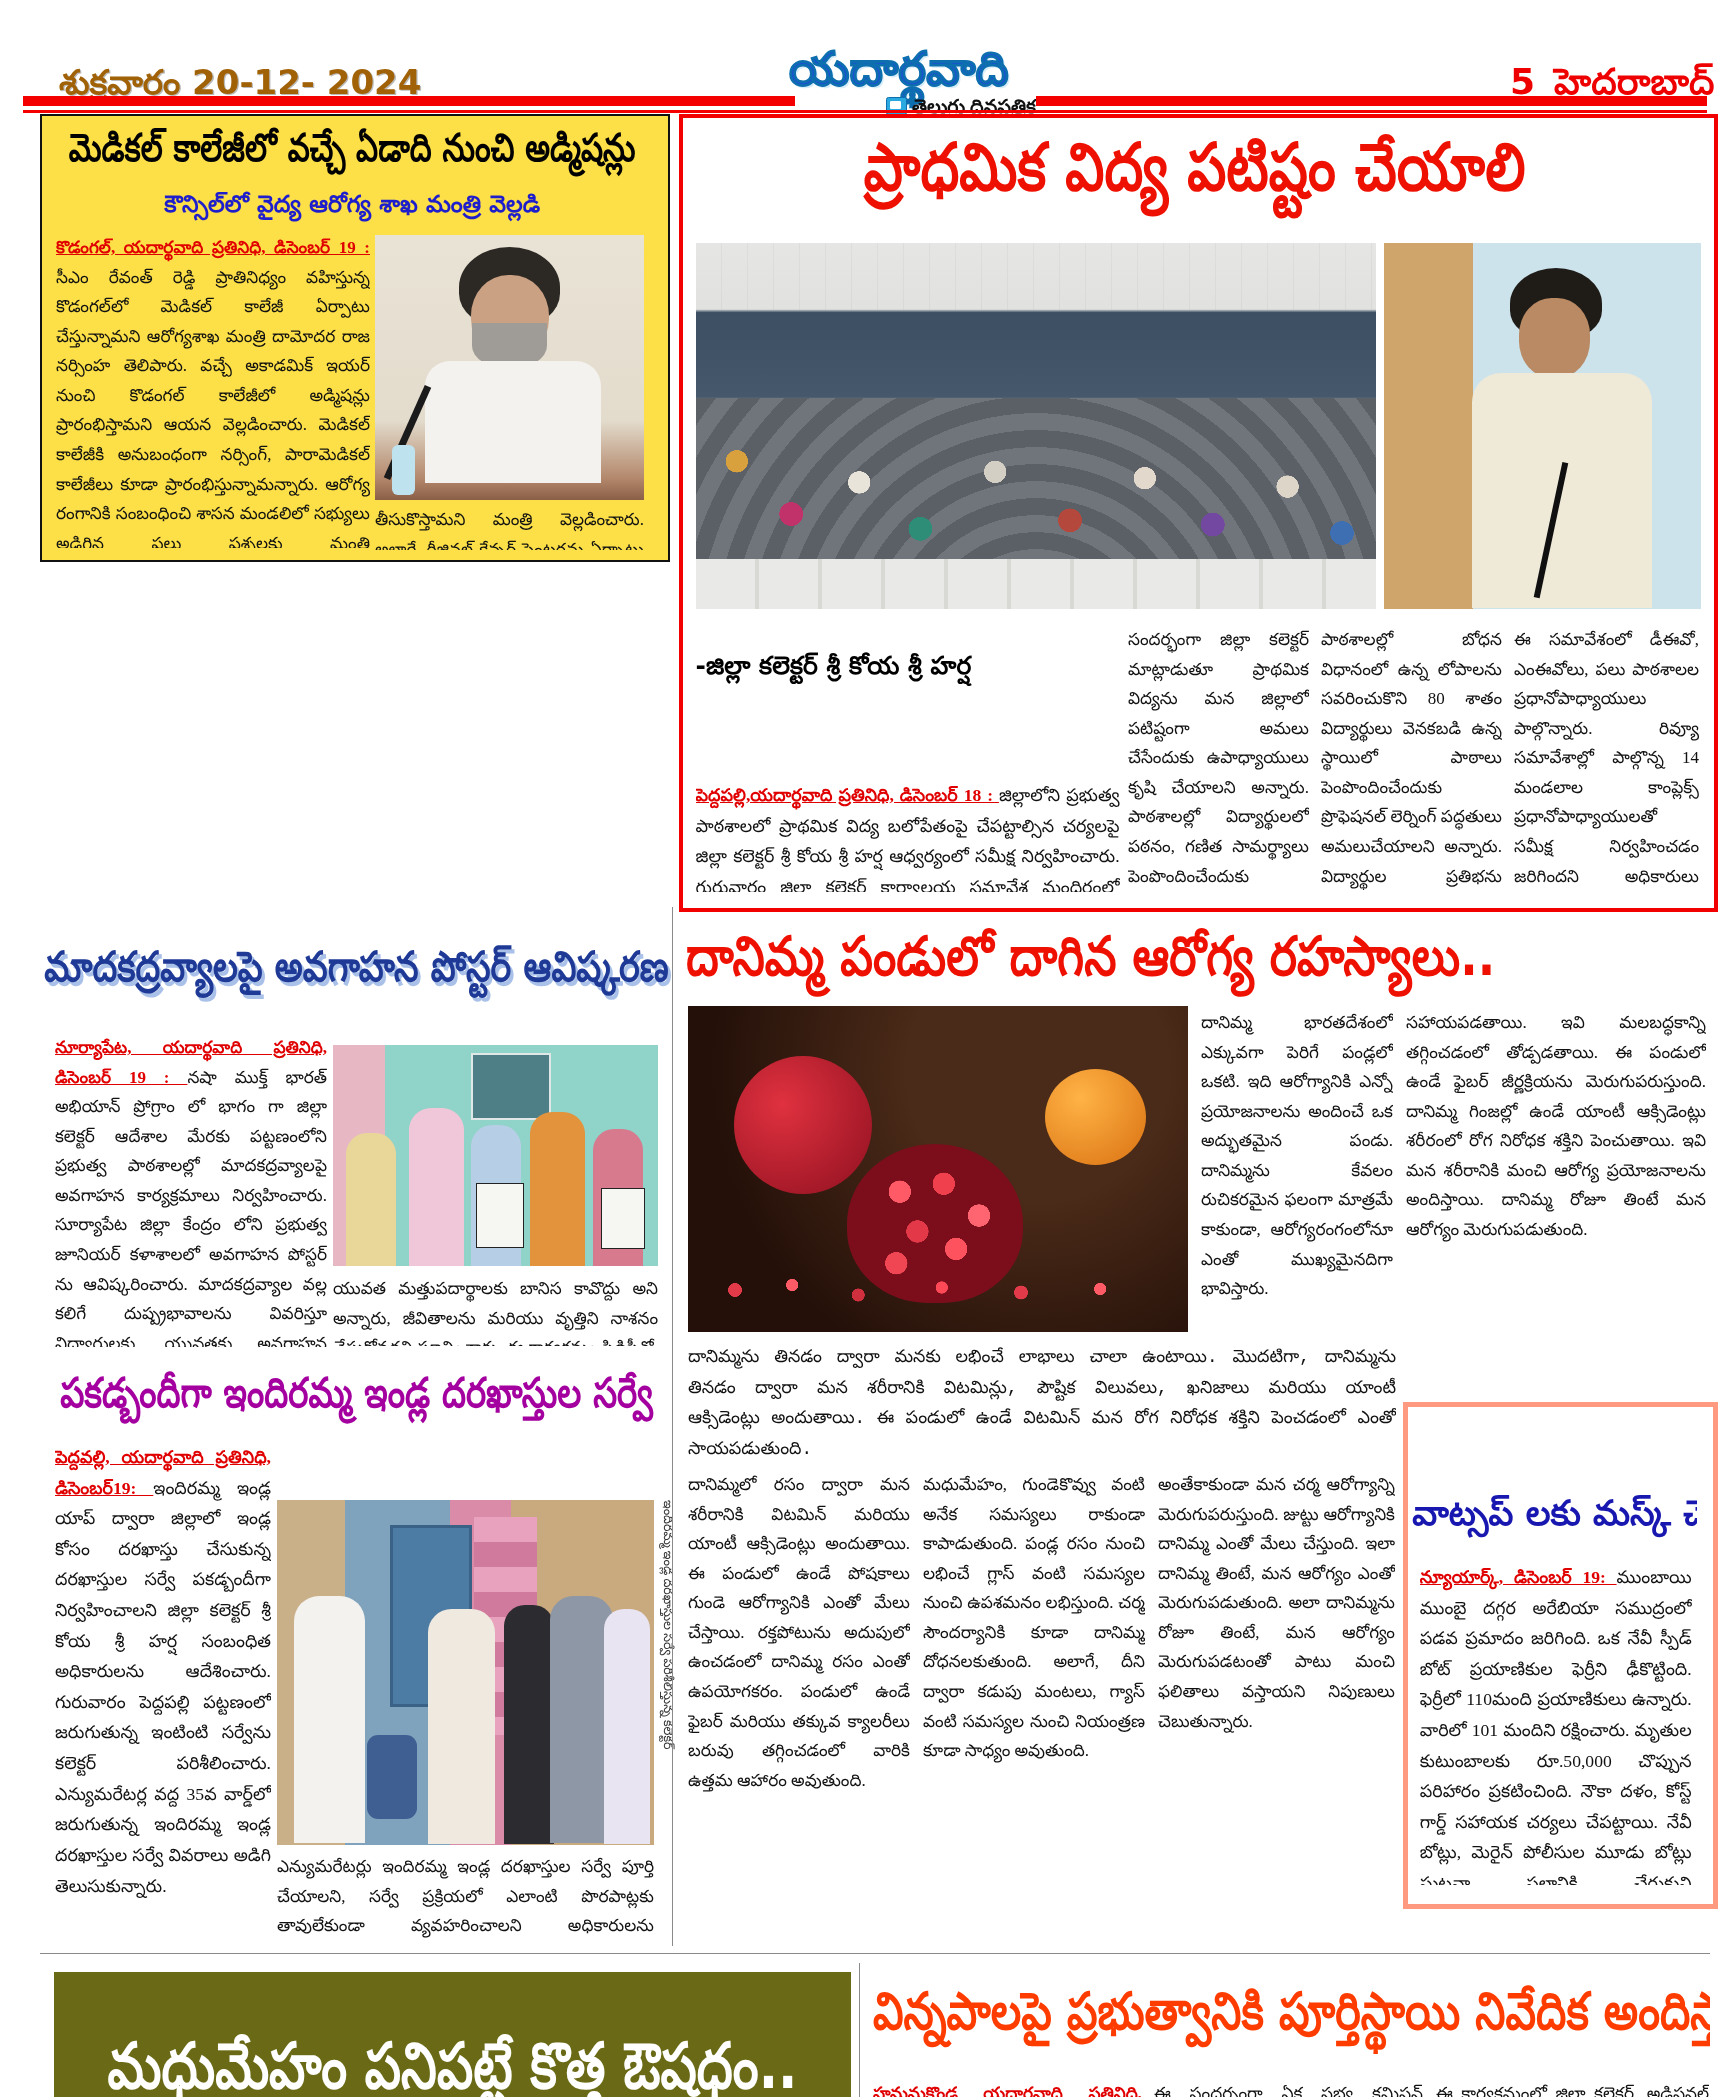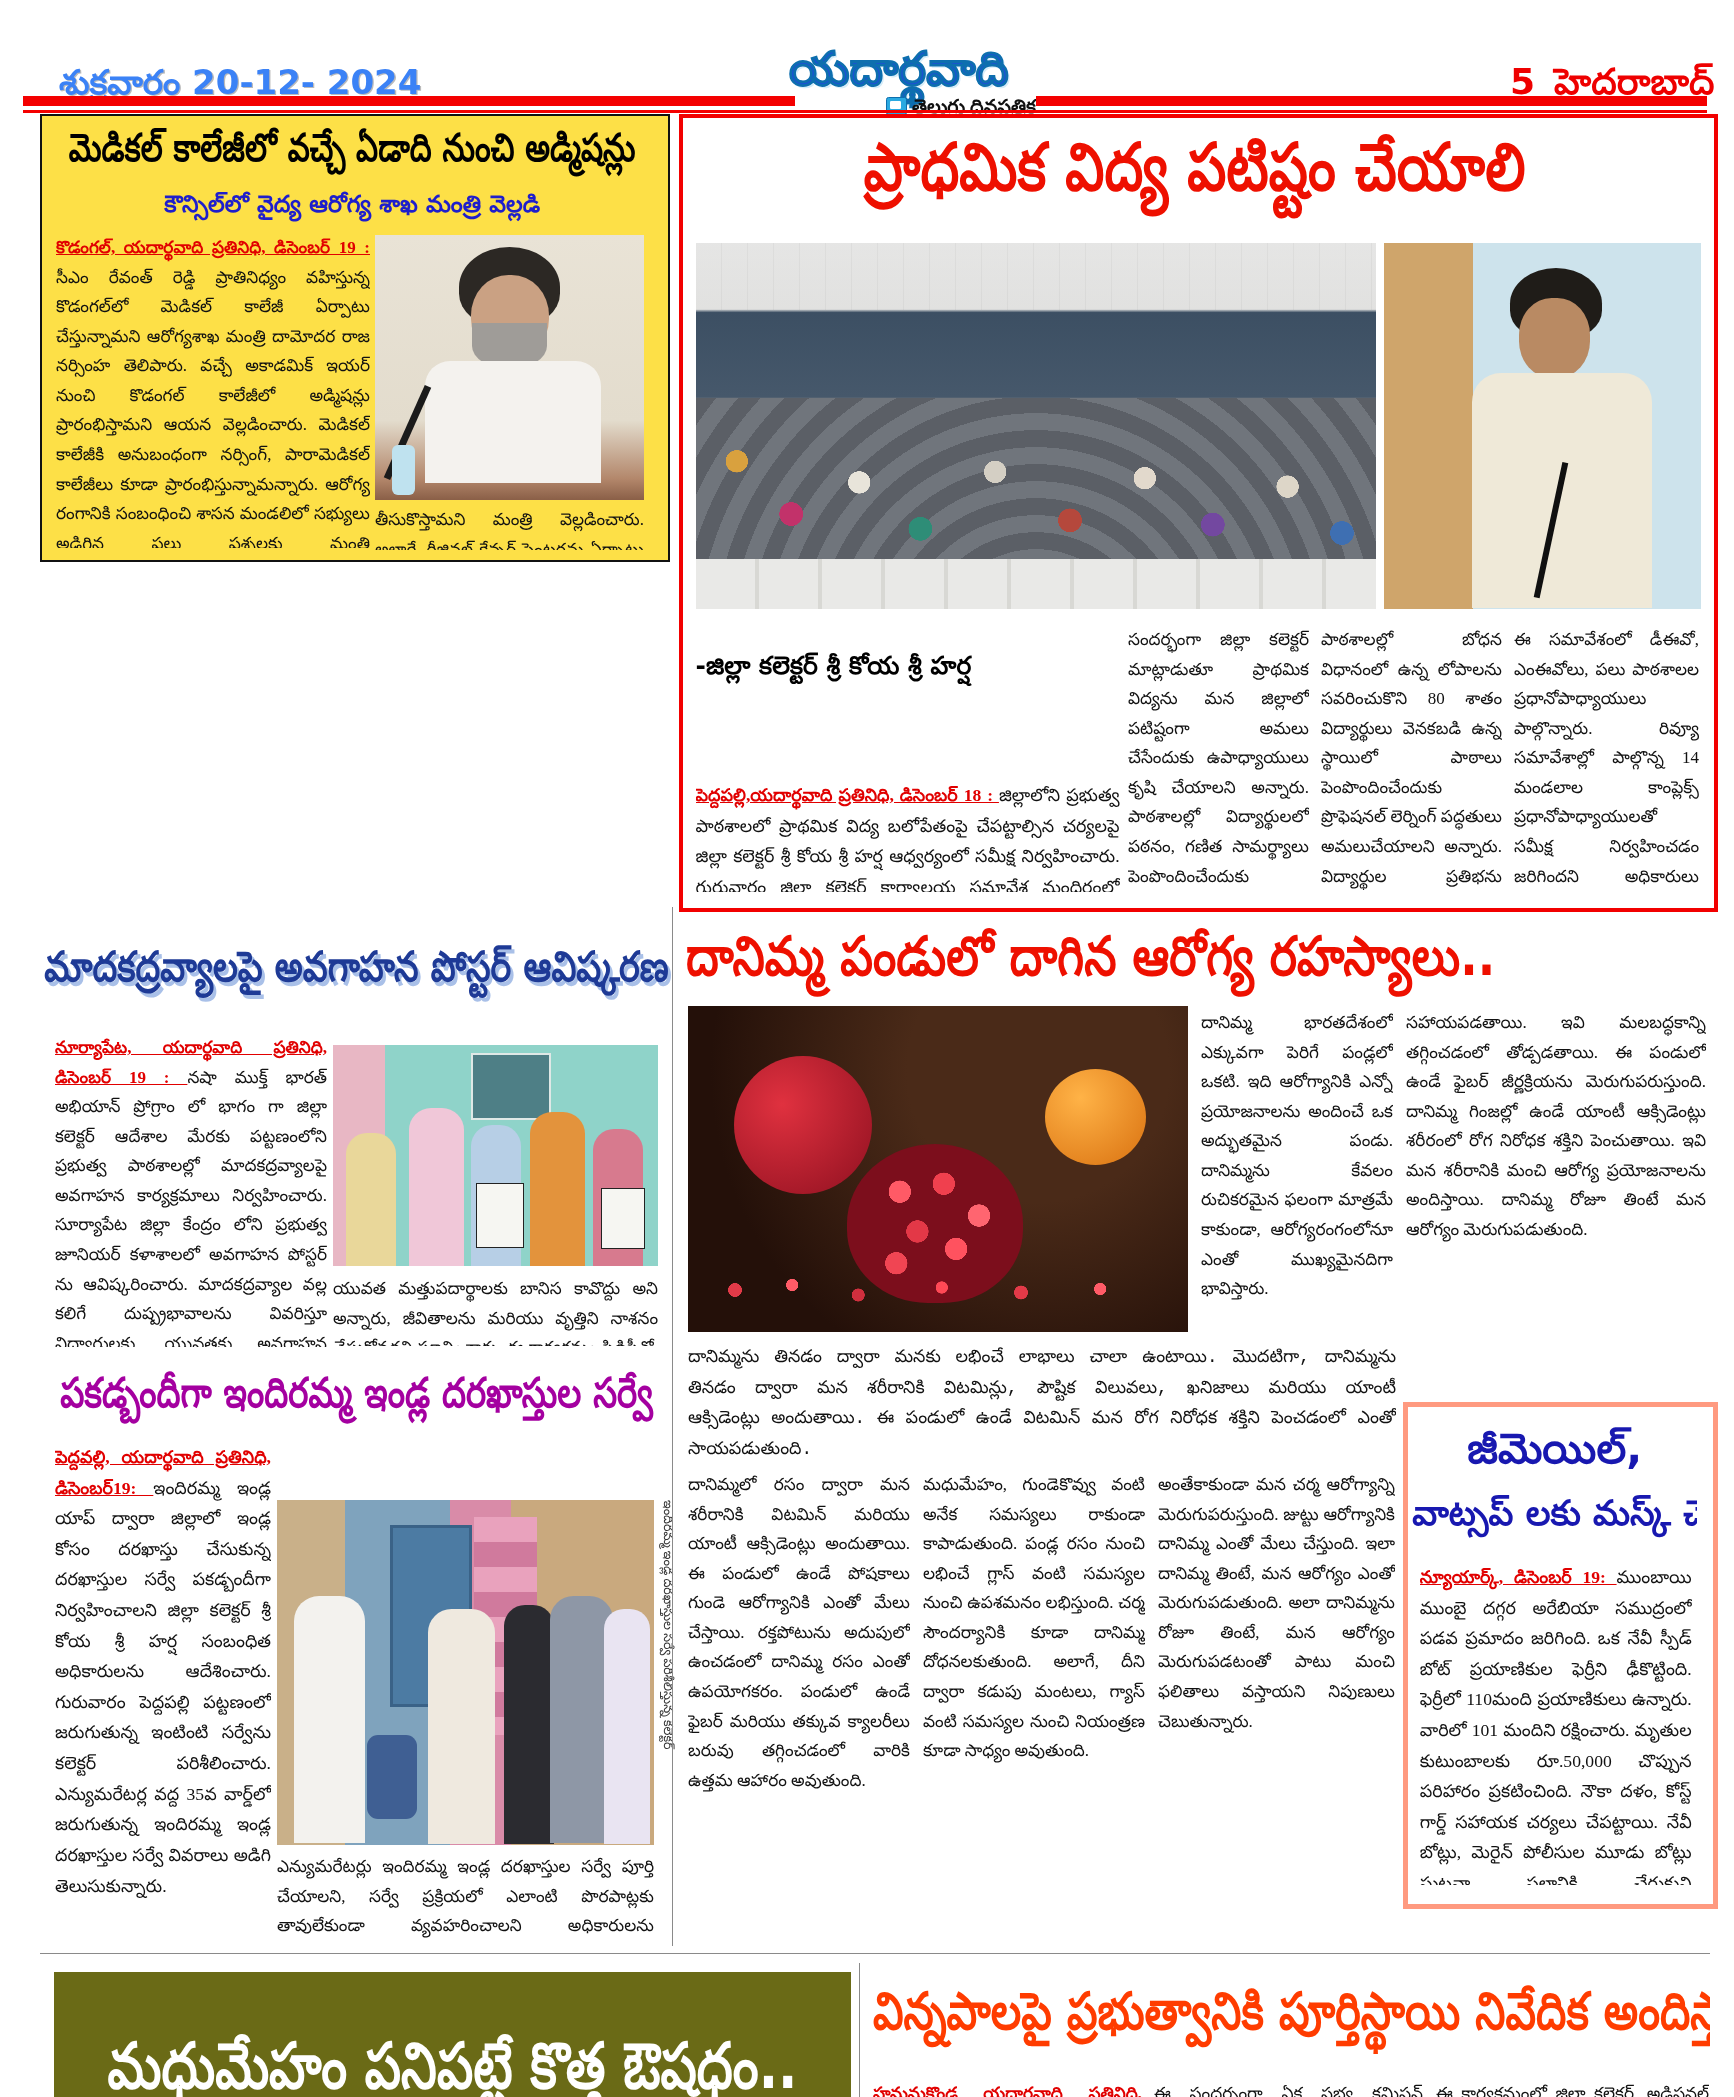--- a/index.html
+++ b/index.html
@@ -13,21 +13,21 @@
   .boldline{font-family:"DejaVu Sans", sans-serif;font-weight:900;color:#000;}
   .photo{position:absolute;overflow:hidden;}
   .rule{position:absolute;background:#8a8a8a;}
   .redbar{position:absolute;background:#f40000;}
 </style>
 </head>
 <body>
 
 <div id="page">
 
-  <div class="abs" style="left:59px;top:62px;font-family:'DejaVu Sans',sans-serif;font-weight:900;font-size:34px;color:#3b82f6;text-shadow:1.3px 1.3px 0 #bbb;">శుక్రవారం 20-12- 2024</div>
+  <div class="abs" style="left:59px;top:62px;font-family:'DejaVu Sans',sans-serif;font-weight:900;font-size:34px;color:#a16207;text-shadow:1.3px 1.3px 0 #bbb;">శుక్రవారం 20-12- 2024</div>
 
   <div class="abs" style="left:789px;top:41px;width:189px;text-align:center;font-family:'DejaVu Sans',sans-serif;font-weight:900;font-size:47px;color:#1d4ed8;-webkit-text-stroke:1.3px #0e6fae;text-shadow:0 0 3.4px #fff,1.7px 1.7px 0 #cfeaf8;">యదార్థవాది</div>
 
   <div class="abs" style="left:886px;top:97px;width:19.3px;height:16px;background:#2aa9e1;border-radius:2.5px;border:1.3px solid #0e6fae;">
     <div style="position:absolute;left:2.9px;top:2.5px;width:11px;height:8.4px;background:#fff;border-radius:1.3px;"></div>
   </div>
   <div class="abs" style="left:912px;top:96px;font-size:19.3px;font-weight:bold;color:#111;">తెలుగు దినపత్రిక</div>
 
   <div class="abs" style="left:1510px;top:61px;display:flex;gap:19px;font-family:'DejaVu Sans',sans-serif;font-weight:900;font-size:36px;color:#ee0000;">
     <span>5</span>
@@ -127,21 +127,20 @@
       radial-gradient(circle at 88% 48%, #ff5b67 0 5.9px, transparent 6.3px);"></div>
   </div>
   <div class="col" style="left:1201px;top:1008px;width:192px;height:324px;font-size:17px;">దానిమ్మ భారతదేశంలో ఎక్కువగా పెరిగే పండ్లలో ఒకటి. ఇది ఆరోగ్యానికి ఎన్నో ప్రయోజనాలను అందించే ఒక అద్భుతమైన పండు. దానిమ్మను కేవలం రుచికరమైన ఫలంగా మాత్రమే కాకుండా, ఆరోగ్యరంగంలోనూ ఎంతో ముఖ్యమైనదిగా భావిస్తారు.</div>
   <div class="col" style="left:1406px;top:1008px;width:300px;height:385px;font-size:17px;">సహాయపడతాయి. ఇవి మలబద్ధకాన్ని తగ్గించడంలో తోడ్పడతాయి. ఈ పండులో ఉండే ఫైబర్ జీర్ణక్రియను మెరుగుపరుస్తుంది. దానిమ్మ గింజల్లో ఉండే యాంటీ ఆక్సిడెంట్లు శరీరంలో రోగ నిరోధక శక్తిని పెంచుతాయి. ఇవి మన శరీరానికి మంచి ఆరోగ్య ప్రయోజనాలను అందిస్తాయి. దానిమ్మ రోజూ తింటే మన ఆరోగ్యం మెరుగుపడుతుంది.</div>
   <div class="col" style="left:688px;top:1342px;width:708px;height:121px;font-size:17.6px;font-family:Liberation Mono, monospace;">దానిమ్మను తినడం ద్వారా మనకు లభించే లాభాలు చాలా ఉంటాయి. మొదటిగా, దానిమ్మను తినడం ద్వారా మన శరీరానికి విటమిన్లు, పౌష్టిక విలువలు, ఖనిజాలు మరియు యాంటీ ఆక్సిడెంట్లు అందుతాయి. ఈ పండులో ఉండే విటమిన్ మన రోగ నిరోధక శక్తిని పెంచడంలో ఎంతో సాయపడుతుంది.</div>
   <div class="col" style="left:688px;top:1470px;width:222px;height:432px;font-size:17px;">దానిమ్మలో రసం ద్వారా మన శరీరానికి విటమిన్ మరియు యాంటీ ఆక్సిడెంట్లు అందుతాయి. ఈ పండులో ఉండే పోషకాలు గుండె ఆరోగ్యానికి ఎంతో మేలు చేస్తాయి. రక్తపోటును అదుపులో ఉంచడంలో దానిమ్మ రసం ఎంతో ఉపయోగకరం. పండులో ఉండే ఫైబర్ మరియు తక్కువ క్యాలరీలు బరువు తగ్గించడంలో వారికి ఉత్తమ ఆహారం అవుతుంది.</div>
   <div class="col" style="left:923px;top:1470px;width:222px;height:432px;font-size:17px;">మధుమేహం, గుండెకొవ్వు వంటి అనేక సమస్యలు రాకుండా కాపాడుతుంది. పండ్ల రసం నుంచి లభించే గ్లాస్ వంటి సమస్యల నుంచి ఉపశమనం లభిస్తుంది. చర్మ సౌందర్యానికి కూడా దానిమ్మ దోధనలకుతుంది. అలాగే, దీని ద్వారా కడుపు మంటలు, గ్యాస్ వంటి సమస్యల నుంచి నియంత్రణ కూడా సాధ్యం అవుతుంది.</div>
   <div class="col" style="left:1158px;top:1470px;width:237px;height:432px;font-size:17px;">అంతేకాకుండా మన చర్మ ఆరోగ్యాన్ని మెరుగుపరుస్తుంది. జుట్టు ఆరోగ్యానికి దానిమ్మ ఎంతో మేలు చేస్తుంది. ఇలా దానిమ్మ తింటే, మన ఆరోగ్యం ఎంతో మెరుగుపడుతుంది. అలా దానిమ్మను రోజూ తింటే, మన ఆరోగ్యం మెరుగుపడటంతో పాటు మంచి ఫలితాలు వస్తాయని నిపుణులు చెబుతున్నారు.</div>
 
   <div class="abs" style="left:1403px;top:1402px;width:305px;height:497px;background:#fff;border:5.5px solid #ff9a80;">
-    <div class="hl center" style="position:absolute;left:4.2px;top:17px;width:285px;font-size:42px;color:#1818b0;">జీమెయిల్,</div>
     <div class="hl center" style="position:absolute;left:4.2px;top:86px;width:285px;font-size:35px;color:#1818b0;">వాట్సప్ లకు మస్క్ చెక్...</div>
     <div class="col" style="left:11.7px;top:155px;width:272px;height:323px;font-size:17.6px;">
       <span class="byline">న్యూయార్క్, డిసెంబర్ 19: </span><span>ముంబాయి ముంబై దగ్గర అరేబియా సముద్రంలో పడవ ప్రమాదం జరిగింది. ఒక నేవీ స్పీడ్ బోట్ ప్రయాణికుల ఫెర్రీని ఢీకొట్టింది. ఫెర్రీలో 110మంది ప్రయాణికులు ఉన్నారు. వారిలో 101 మందిని రక్షించారు. మృతుల కుటుంబాలకు రూ.50,000 చొప్పున పరిహారం ప్రకటించింది. నౌకా దళం, కోస్ట్ గార్డ్ సహాయక చర్యలు చేపట్టాయి. నేవీ బోట్లు, మెరైన్ పోలీసుల మూడు బోట్లు ఘటనా స్థలానికి చేరుకుని ప్రయాణికులను రక్షించాయి.</span>
     </div>
   </div>
 
   <div class="hl center abs" style="left:42px;top:1368px;width:629px;font-size:34px;color:#a400a0;transform:scaleY(1.22);transform-origin:top;">పకడ్బందీగా ఇందిరమ్మ ఇండ్ల దరఖాస్తుల సర్వే</div>
   <div class="col" style="left:55px;top:1442px;width:216px;height:501px;font-size:17.6px;">
     <span class="byline">పెద్దవల్లి, యదార్థవాది ప్రతినిధి, డిసెంబర్19: </span><span>ఇందిరమ్మ ఇండ్ల యాప్ ద్వారా జిల్లాలో ఇండ్ల కోసం దరఖాస్తు చేసుకున్న దరఖాస్తుల సర్వే పకడ్బందీగా నిర్వహించాలని జిల్లా కలెక్టర్ శ్రీ కోయ శ్రీ హర్ష సంబంధిత అధికారులను ఆదేశించారు. గురువారం పెద్దపల్లి పట్టణంలో జరుగుతున్న ఇంటింటి సర్వేను కలెక్టర్ పరిశీలించారు. ఎన్యుమరేటర్ల వద్ద 35వ వార్డ్‌లో జరుగుతున్న ఇందిరమ్మ ఇండ్ల దరఖాస్తుల సర్వే వివరాలు అడిగి తెలుసుకున్నారు.</span>
   </div>

